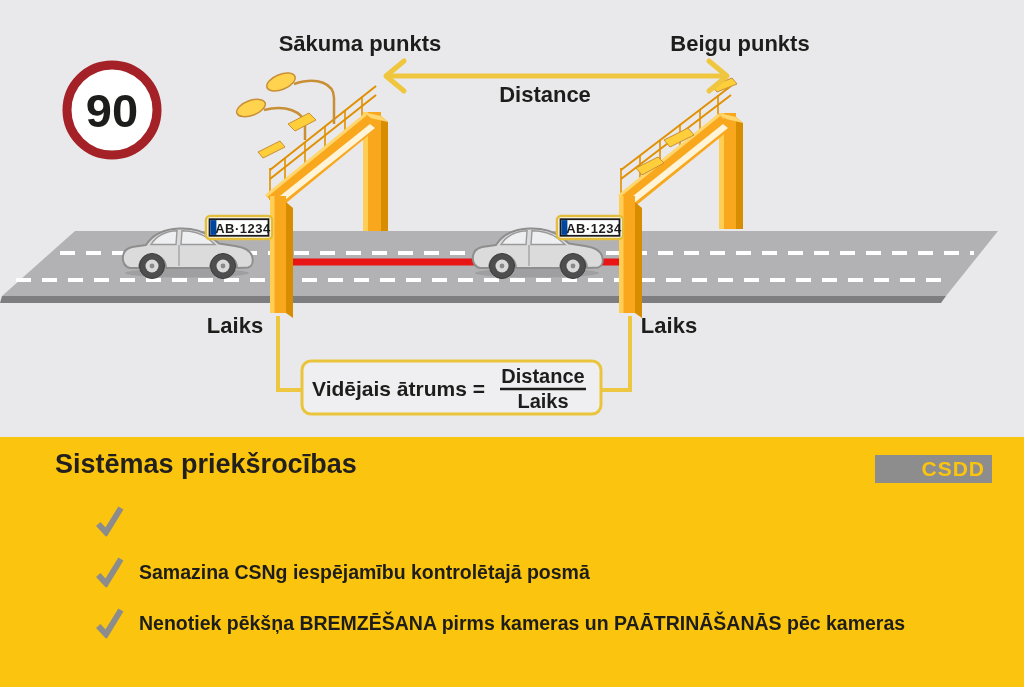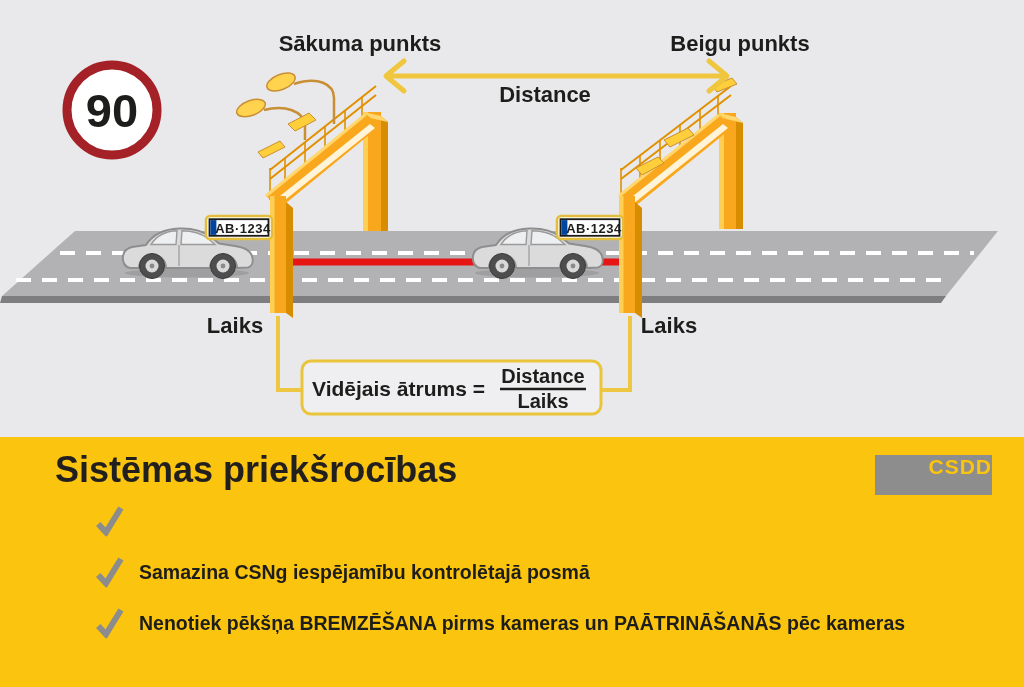--- a/index.html
+++ b/index.html
@@ -2,23 +2,23 @@
 <html><head>
 <meta charset="utf-8">
 <style>
   html,body{margin:0;padding:0;background:#fff;}
   .stage{position:relative;width:1024px;height:687px;overflow:hidden;
          background:linear-gradient(#E9E9EB 0%, #E9E9EB 95%, #FBFBFB 100%);
          font-family:"Liberation Sans",sans-serif;}
   svg.scene{position:absolute;left:0;top:0;display:block;}
   .lbl{font-family:"Liberation Sans",sans-serif;font-weight:bold;fill:#1D1D1B;}
   .panel{position:absolute;left:0;top:437px;width:1024px;height:250px;background:#FBC40E;}
-  .panel-heading{position:absolute;left:55px;top:12px;font-size:36px;font-weight:bold;color:#221F1F;}
-  .logo{position:absolute;left:875px;top:18px;width:117px;height:40px;background:#8D8D8D;
-        display:flex;align-items:flex-start;justify-content:flex-end;box-sizing:border-box;}
+  .panel-heading{position:absolute;left:55px;top:12px;font-size:27px;font-weight:bold;color:#221F1F;}
+  .logo{position:absolute;left:875px;top:18px;width:117px;height:28px;background:#8D8D8D;
+        display:flex;align-items:center;justify-content:flex-end;padding-right:7px;box-sizing:border-box;}
   .logo span{color:#FBC40E;font-size:21px;font-weight:bold;letter-spacing:1px;}
   .bullet{position:absolute;left:95px;display:flex;align-items:center;gap:14px;height:32px;}
   .b1{top:68px}.b2{top:119px}.b3{top:170px}
   .check{flex:0 0 auto;transform:rotate(-5deg);}
   .bullet-text{font-size:19.5px;font-weight:bold;color:#1D1D1B;white-space:nowrap;}
 </style>
 </head>
 <body>
 
 <div class="stage">

